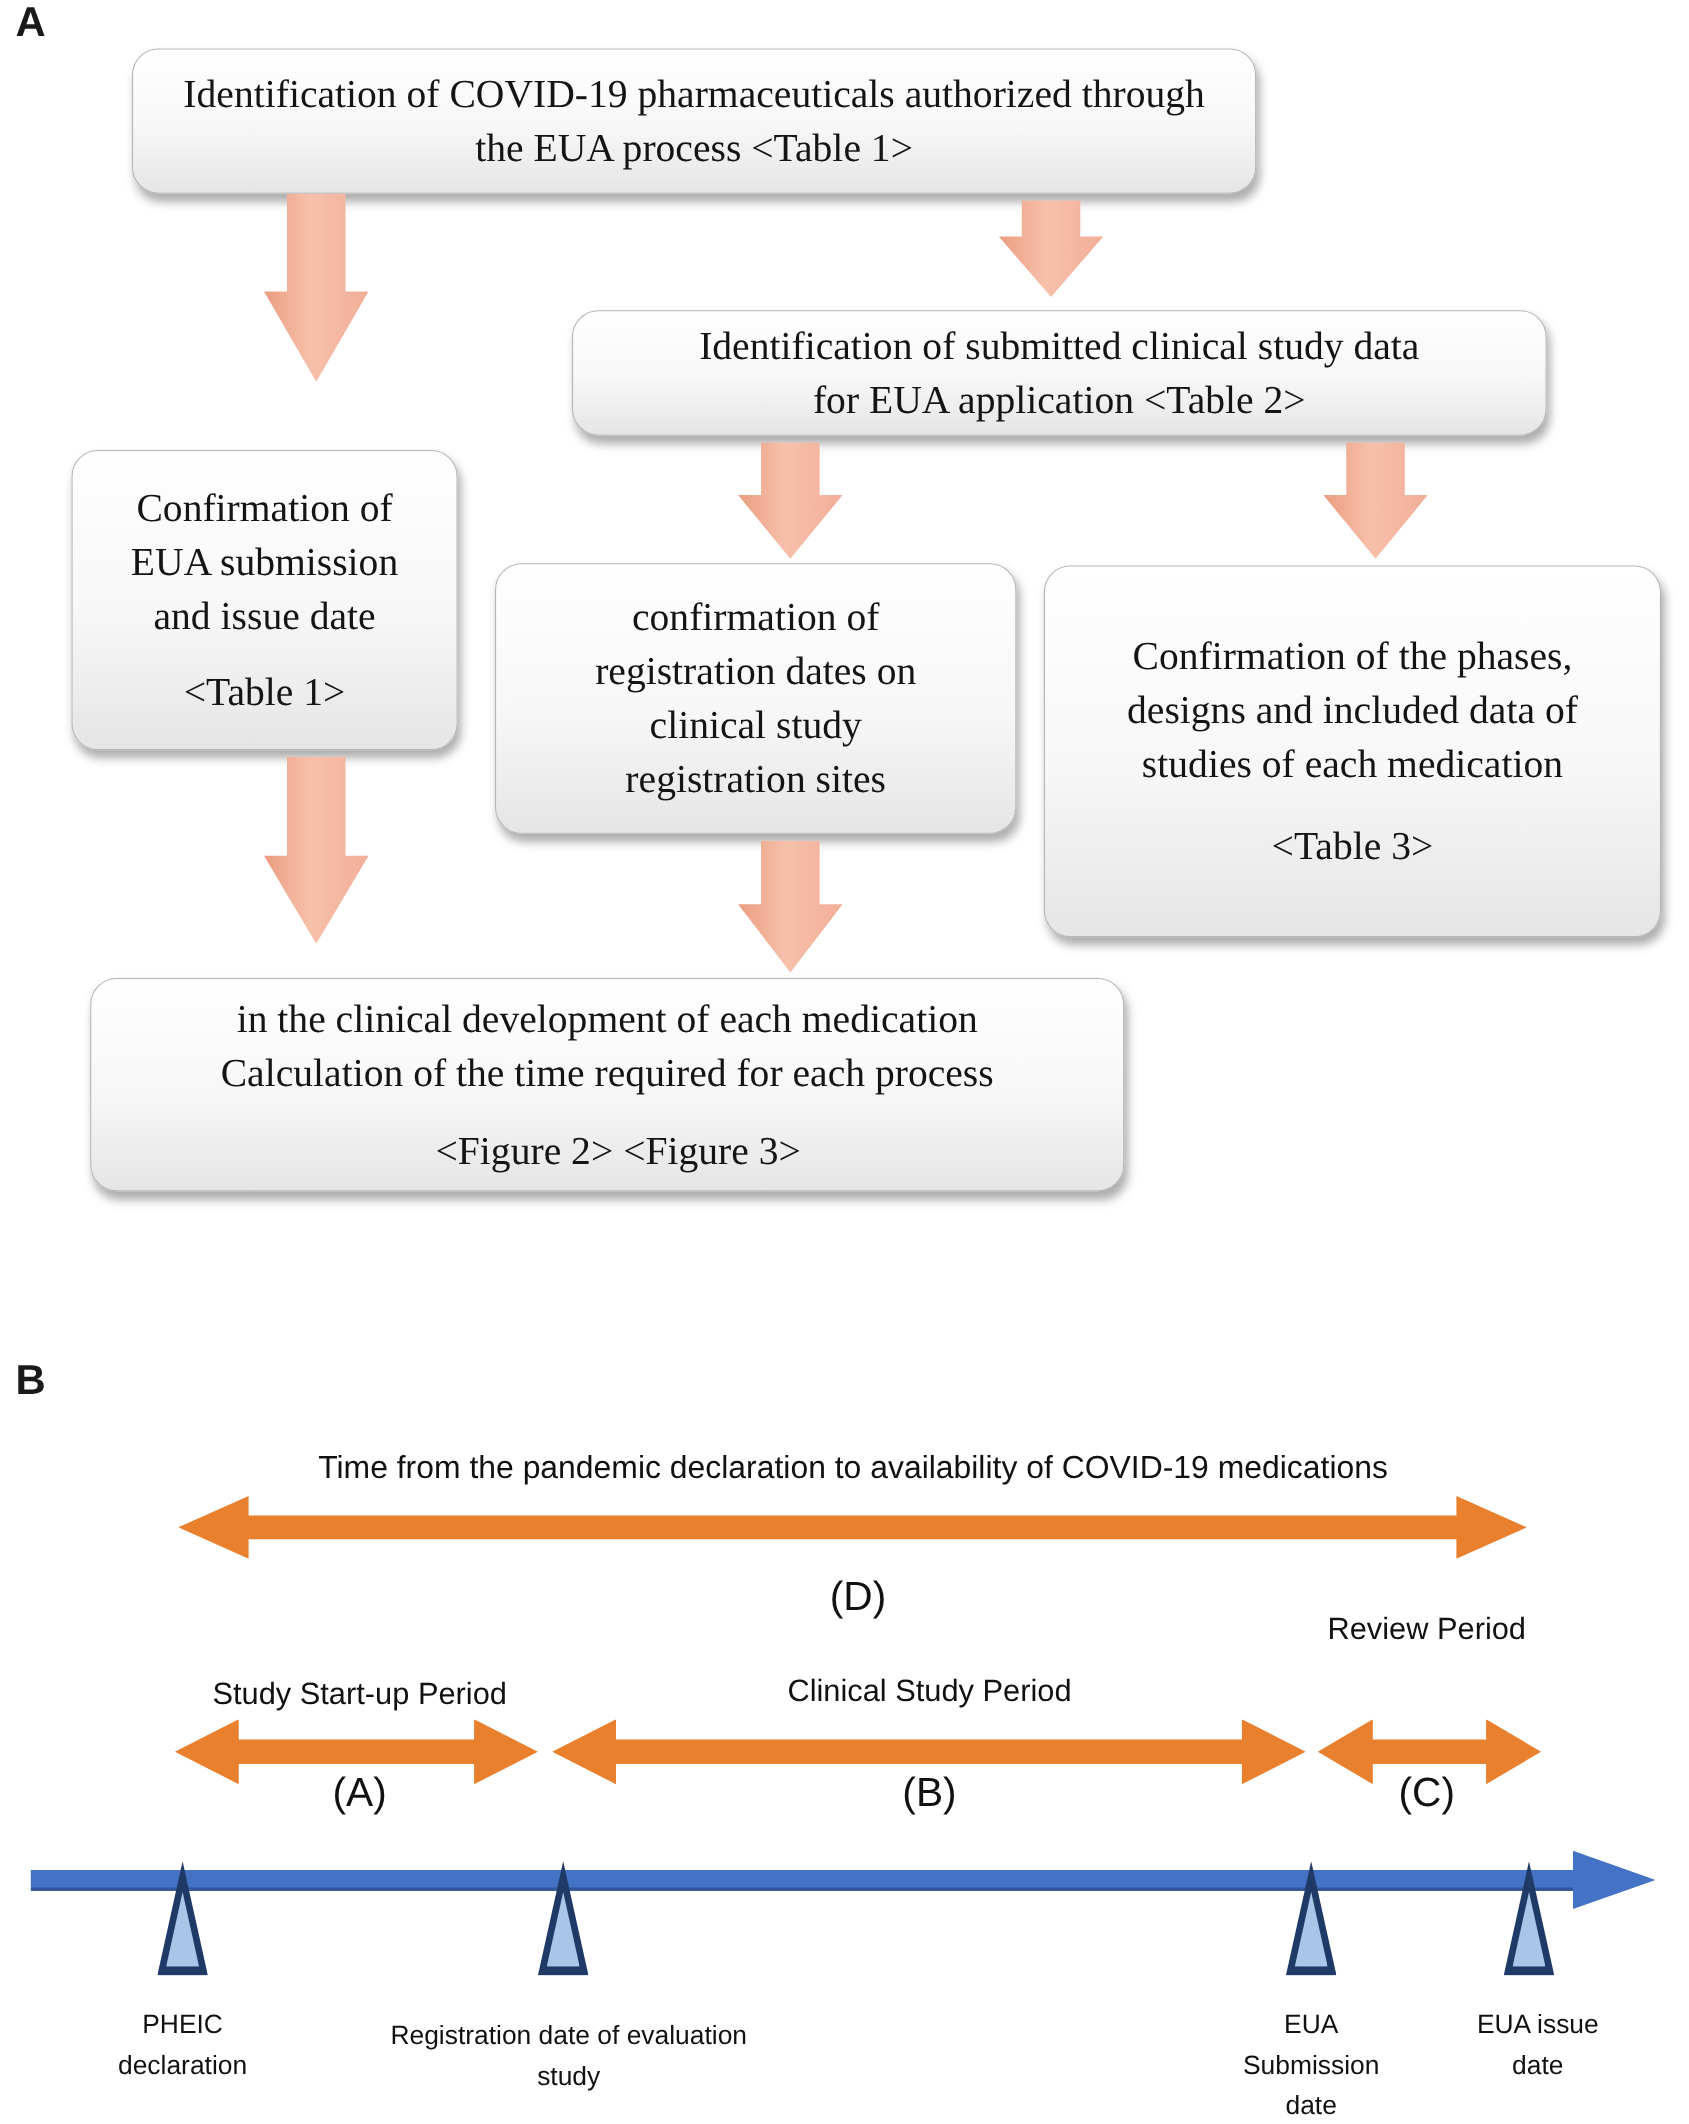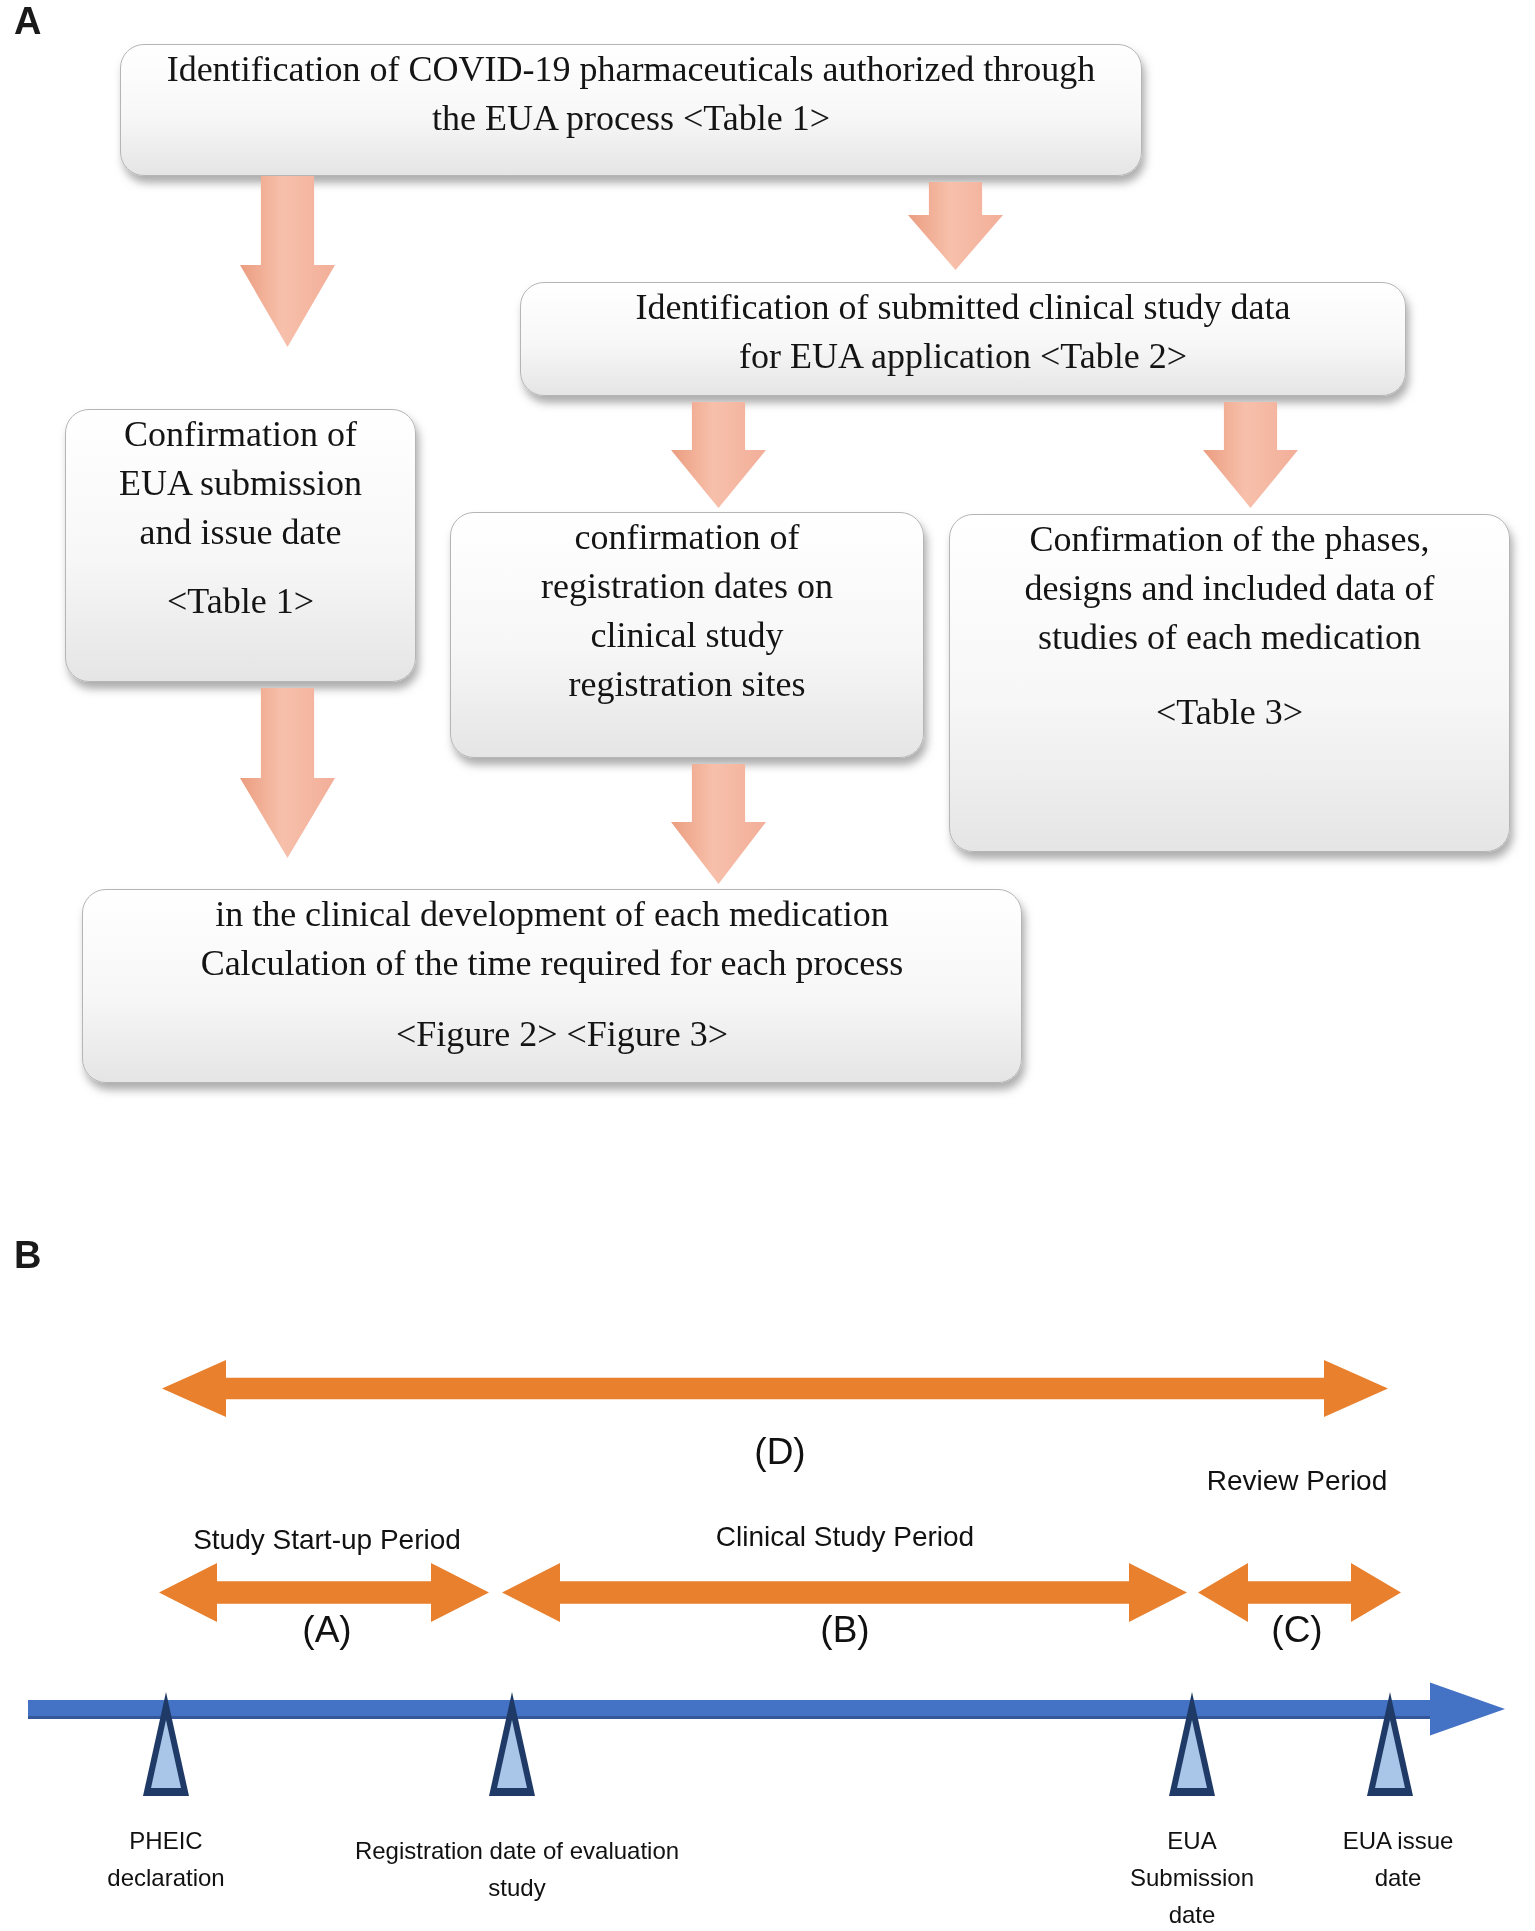--- a/index.html
+++ b/index.html
@@ -7,21 +7,21 @@
     position:relative; width:1535px; height:1931px; background:#ffffff;
     font-family:"Liberation Serif", serif; overflow:hidden; color:#141414;
   }
   .panel-label {
     position:absolute; font-family:"Liberation Sans", sans-serif;
     font-weight:bold; font-size:38px; color:#1a1a1a; line-height:1;
   }
   
   .fbox {
     position:absolute; display:flex; flex-direction:column;
-    align-items:center; text-align:center;
+    align-items:center; justify-content:center; text-align:center;
     background:linear-gradient(180deg,#ffffff 0%,#f7f7f7 55%,#e5e5e5 100%);
     border:1px solid #b5b5b5; border-radius:24px;
     box-shadow:3px 7px 9px rgba(105,105,105,0.55);
     font-size:36px; line-height:49px; color:#141414; white-space:nowrap;
   }
   .ref-line { display:block; }
   
   .barrow {
     position:absolute;
     background:linear-gradient(to right,#eb9d80 0%,#f7c0ab 45%,#f2ae98 100%);
@@ -110,20 +110,21 @@
   <div class="barrow" style="left:671px; top:764px; width:95px; height:120px; --hh:62px;"></div>
 
   <div class="fbox" style="left:82px; top:889px; width:938px; height:192px;">
     <span>in the clinical development of each medication</span>
     <span>Calculation of the time required for each process</span>
     <span class="ref-line" style="margin-top:22px;margin-left:20px;">&lt;Figure 2&gt; &lt;Figure 3&gt;</span>
   </div>
 
   <div class="panel-label" style="left:14px; top:1236px;">B</div>
 
+  <div class="sans-label b-title" style="left:163px; top:1318px; width:1225px;">Time from the pandemic declaration to availability of COVID-19 medications</div>
 
   <div class="darrow" style="left:162px; top:1360px; width:1226px; height:57px; --hw:64px;"></div>
   <div class="sans-label span-letter" style="left:575px; top:1432px; width:410px;">(D)</div>
 
   <div class="sans-label period-name" style="left:117px; top:1524px; width:420px;">Study Start-up Period</div>
   <div class="sans-label period-name" style="left:635px; top:1521px; width:420px;">Clinical Study Period</div>
   <div class="sans-label period-name" style="left:1087px; top:1465px; width:420px;">Review Period</div>
 
   <div class="darrow" style="left:159px; top:1563px; width:330px; height:59px; --hw:58px;"></div>
   <div class="darrow" style="left:502px; top:1563px; width:685px; height:59px; --hw:58px;"></div>

